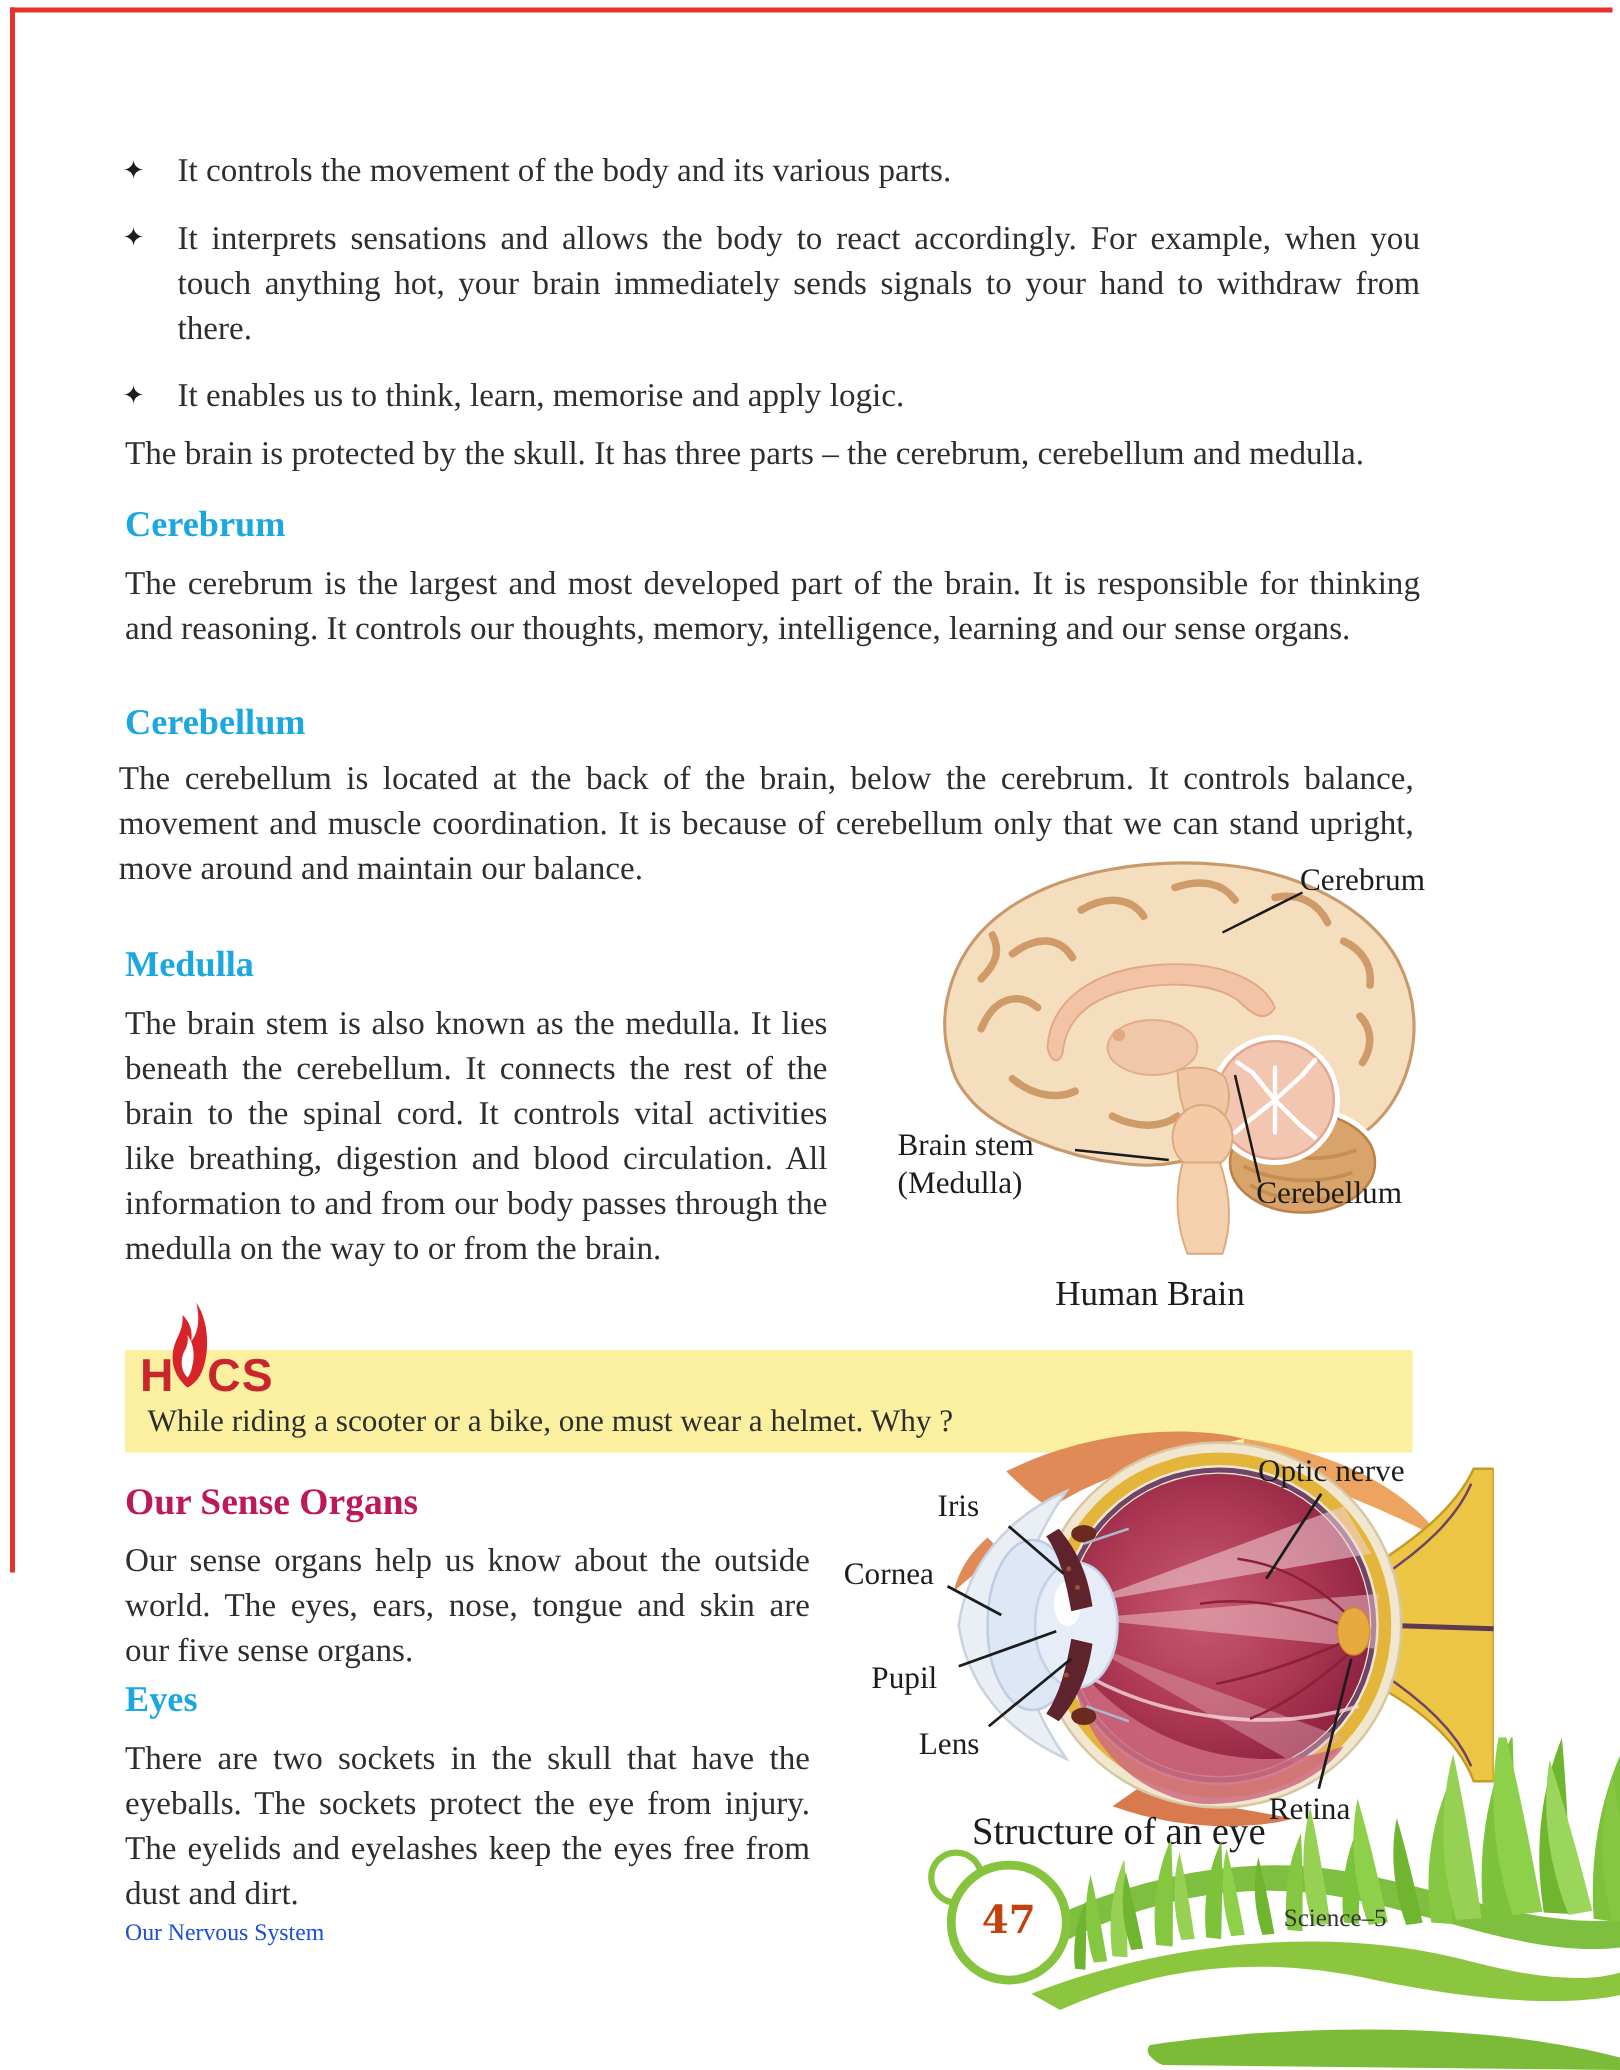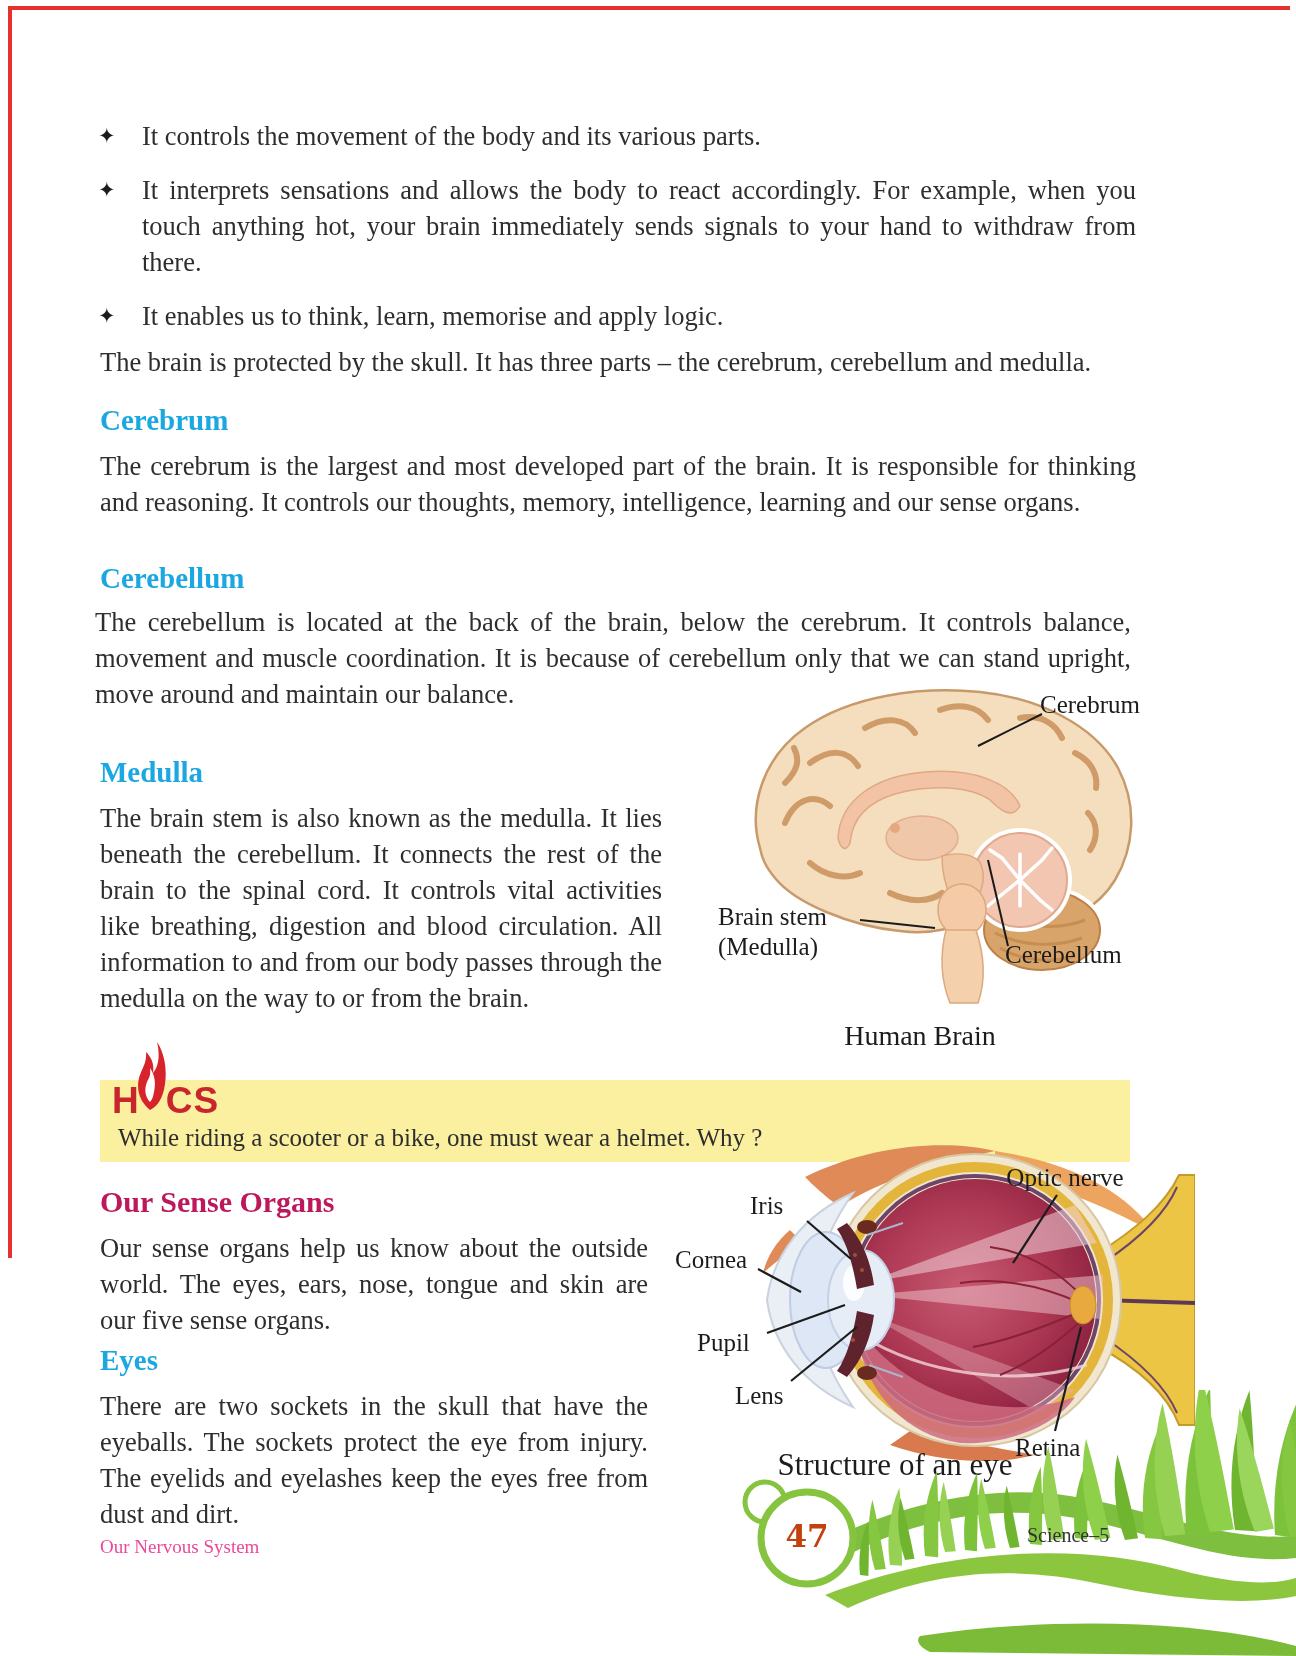--- a/index.html
+++ b/index.html
@@ -25,21 +25,21 @@
   .figure{position:absolute;}
   .fig-label{position:absolute;font-size:25px;line-height:30px;color:#1c1c1c;white-space:nowrap;}
   .fig-caption{position:absolute;font-size:28px;color:#1c1c1c;text-align:center;}
 
   .hocs-box{position:absolute;left:100px;top:1080px;width:1030px;height:82px;background:#faf0a0;}
   .hocs-logo{position:absolute;left:112px;top:1078px;height:44px;display:flex;align-items:flex-end;
              font-family:"Liberation Sans",sans-serif;font-weight:bold;font-size:37px;color:#c9252c;letter-spacing:1px;}
   .hocs-flame{position:absolute;left:136px;top:1040px;width:30px;height:72px;}
   .hocs-q{position:absolute;left:118px;top:1124px;font-size:25px;color:#2e2e2e;}
 
-  .footer-chapter{position:absolute;left:100px;top:1536px;font-size:19px;color:#ec4899;}
+  .footer-chapter{position:absolute;left:100px;top:1536px;font-size:19px;color:#1d4ed8;}
   .page-number{position:absolute;left:767px;top:1518px;width:80px;text-align:center;
                font-family:"DejaVu Serif",serif;font-weight:bold;font-size:31px;color:#c2410c;}
   .book-name{position:absolute;left:982px;top:1524px;font-size:20px;color:#333;margin-left:45px;}
 </style>
 </head>
 <body>
 
 <div class="page">
 
   <div class="rule rule-top"></div>

